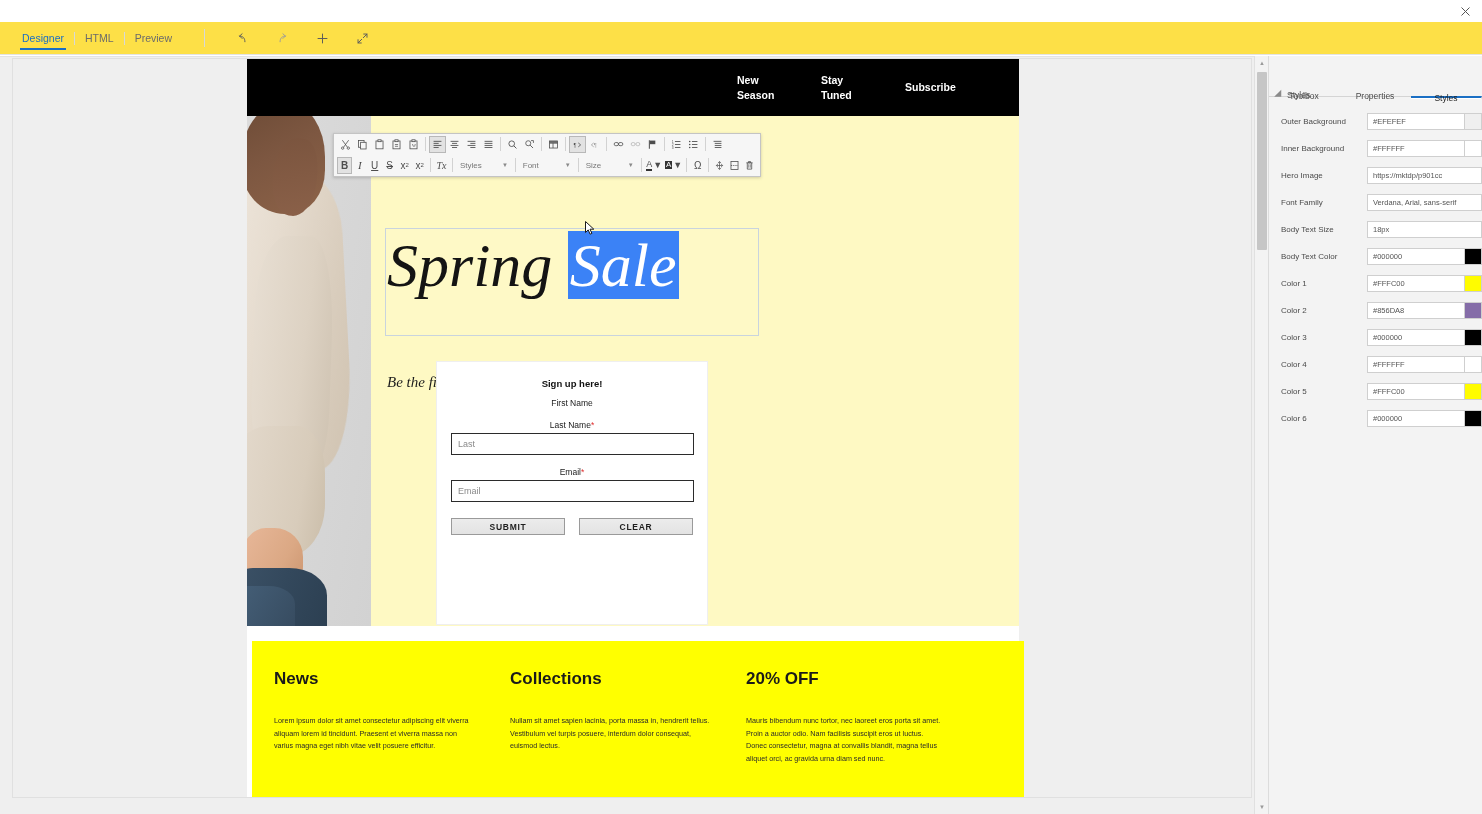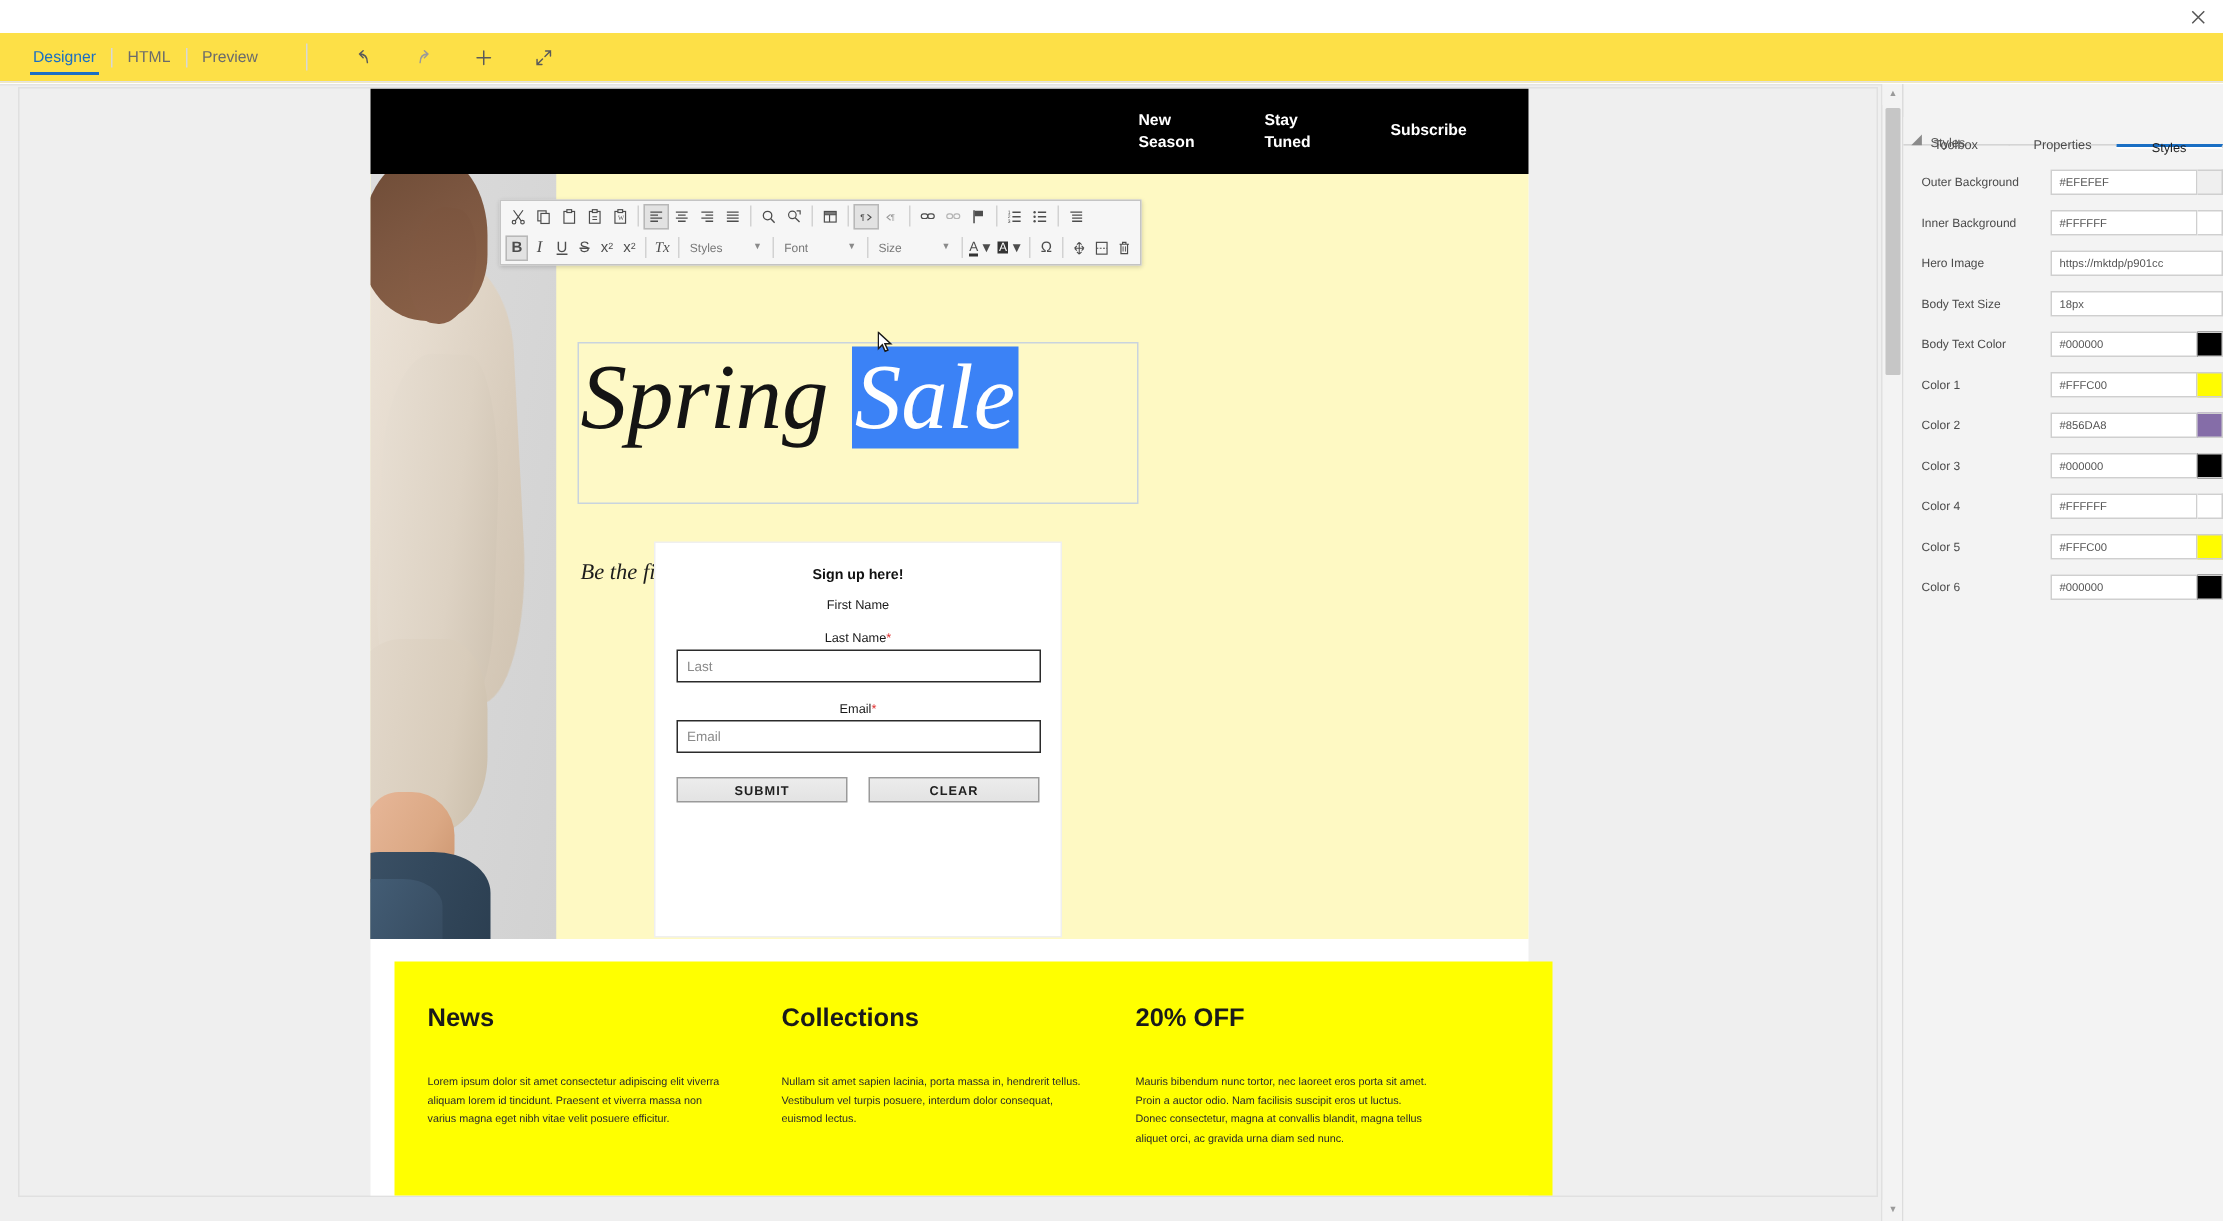--- a/index.html
+++ b/index.html
@@ -63,21 +63,21 @@
     overflow: hidden;
   }
 
   
   .page {
     position: absolute; left: 234px; top: 0px; width: 772px; height: 740px;
     background: #ffffff;
   }
   .page-header {
     height: 57px; background: #000000;
-    display: flex; align-items: center; padding-left: 22px;
+    display: flex; align-items: center;
   }
   .nav {
     display: flex; align-items: flex-start; gap: 0; padding-left: 490px;
   }
   .nav-item {
     color: #ffffff; font-size: 10.5px; font-weight: bold; line-height: 1.35;
     width: 84px;
   }
   .nav-item.wide { width: auto; }
   .nav-item.sub { align-self: center; }
@@ -180,21 +180,21 @@
   .su-btn {
     width: 118px; height: 17px;
     border: 1px solid #9a9a9a;
     background: linear-gradient(#ececec,#e3e3e3);
     display: flex; align-items: center; justify-content: center;
     font-size: 8.5px; font-weight: bold; letter-spacing: 0.7px; color: #1f1f1f;
   }
 
   
   .footer {
-    position: absolute; left: 16px; bottom: 0; width: 772px; height: 158px;
+    position: absolute; left: 5px; bottom: 0; width: 772px; height: 158px;
     background: #ffff00;
   }
   .fcols { display: flex; padding: 28px 0 0 0; }
   .fcol { width: 236px; padding: 0 14px 0 22px; }
   .fcol h3 { margin: 0 0 26px 0; font-size: 17px; color: #1a1a1a; }
   .fcol p { margin: 0; font-size: 7.2px; line-height: 1.75; color: #2a2a2a; }
 
   
   .rte {
     position: absolute; left: 566px; top: 130px; width: 428px;
@@ -686,20 +686,26 @@
       </div>
     </div>
 
     <div class="prow">
       <div class="plabel">Hero Image</div>
       <div class="pfield">
         <div class="pinput wide">https://mktdp/p901cc</div>
       </div>
     </div>
 
+    <div class="prow">
+      <div class="plabel">Font Family</div>
+      <div class="pfield">
+        <div class="pinput wide">Verdana, Arial, sans-serif</div>
+      </div>
+    </div>
 
     <div class="prow">
       <div class="plabel">Body Text Size</div>
       <div class="pfield">
         <div class="pinput wide">18px</div>
       </div>
     </div>
 
     <div class="prow">
       <div class="plabel">Body Text Color</div>

